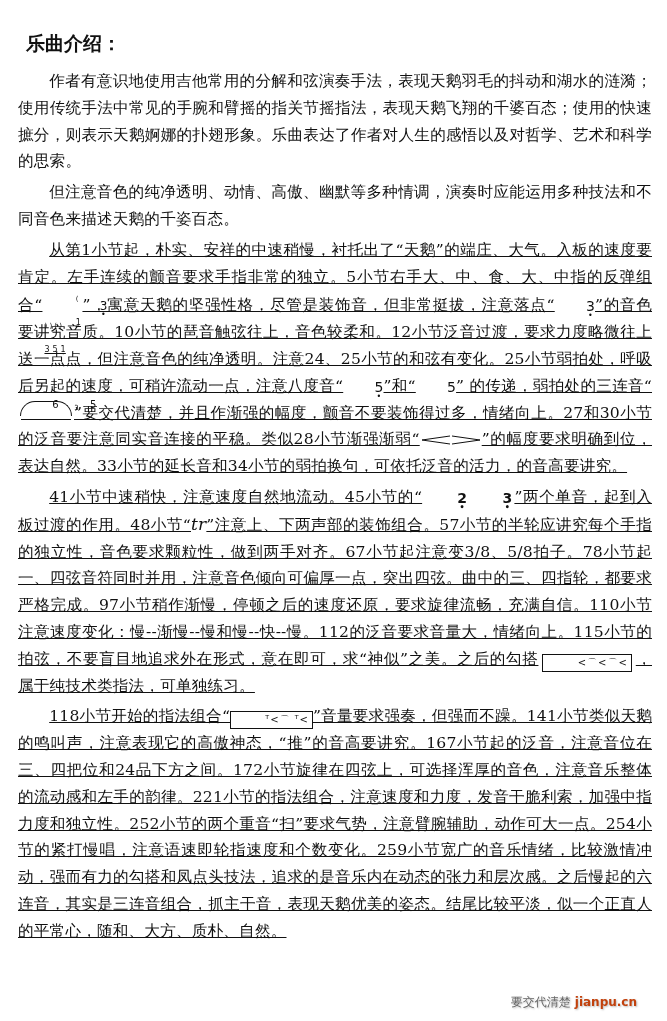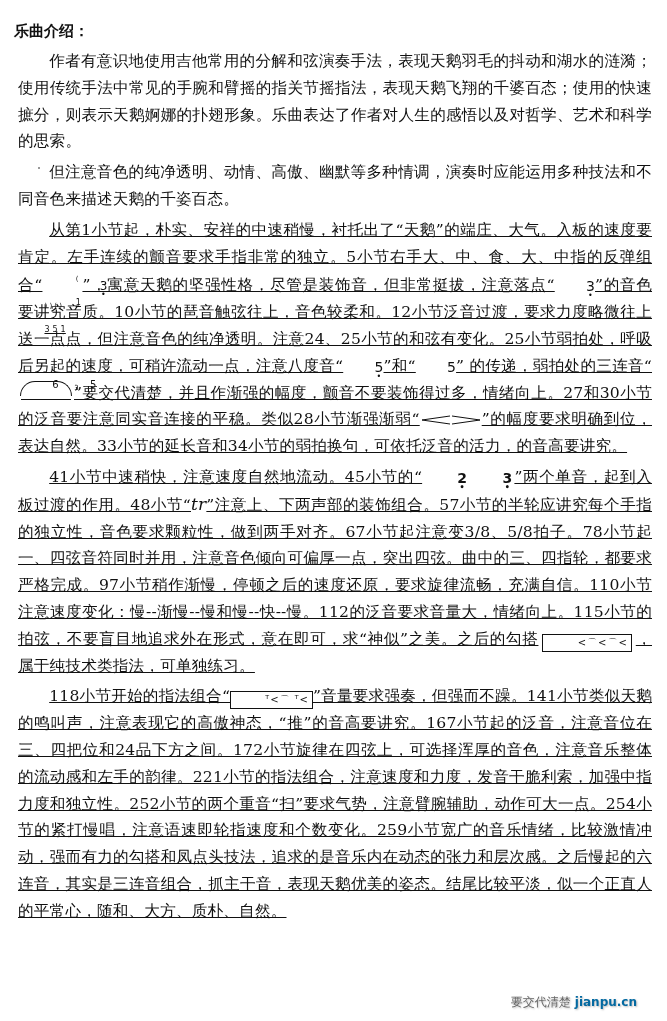--- a/index.html
+++ b/index.html
@@ -4,21 +4,21 @@
   <style>
     html, body { margin: 0; padding: 0; background: #ffffff; }
     body {
       width: 667px; height: 1021px; position: relative; overflow: hidden;
       font-family: "DejaVu Serif", "Liberation Serif", serif;
       color: #111111;
     }
     .page { position: absolute; left: 14px; top: 18px; width: 642px; }
     .heading {
       font-family: "DejaVu Sans", "Liberation Sans", sans-serif;
-      font-weight: bold; font-size: 15px; line-height: 26px; margin: 0;
+      font-weight: bold; font-size: 19px; line-height: 26px; margin: 12px;
       color: #111;
     }
     .heading.second { margin-top: 22px; }
     .para {
       font-size: 15.6px; line-height: 26.8px; margin: 4px;
       text-indent: 2em; text-align: justify; letter-spacing: 0.2px;
     }
     .seg { display: inline; text-decoration: underline; }
     .nt { display: inline-block; position: relative; vertical-align: middle; font-family: "DejaVu Sans", sans-serif; font-size: 11px; line-height: 1; }
     .nt-dot-bot::after { content: "•"; position: absolute; bottom: -7px; left: 50%; transform: translateX(-50%); font-size: 8px; }
@@ -31,21 +31,21 @@
     .triplet .notes { position: absolute; bottom: 1px; left: 3px; width: 50px; display: flex; justify-content: space-between; border-bottom: 1px solid #111; }
     .triplet .three { position: absolute; top: -6px; left: 25px; font-size: 7px; }
     .hairpin { display: inline-block; width: 62px; height: 10px; vertical-align: middle; }
     .box-sym { display: inline-block; border: 1.2px solid #111; height: 16px; padding: 0 3px; vertical-align: -2px; font-family: "DejaVu Sans", sans-serif; font-size: 10px; line-height: 16px; letter-spacing: 1px; }
     .tr { font-style: italic; font-size: 17px; font-family: "DejaVu Serif", serif; }
     .watermark {
       position: absolute; right: 30px; bottom: 10px;
       font-family: "DejaVu Sans", sans-serif; font-size: 12px; color: #666;
       text-shadow: 1px 1px 2px #bbb;
     }
-    .watermark .domain { color: #0369a1; font-weight: bold; margin-left: 4px; }
+    .watermark .domain { color: #c2410c; font-weight: bold; margin-left: 4px; }
     .scan-mark { position: absolute; left: 38px; top: 167px; width: 2px; height: 2px; background: #999; }
   </style>
 </head>
 <body>
 
 <div class="scan-mark"></div>
 
 <div class="page">
 
   <h2 class="heading">乐曲介绍：</h2>

